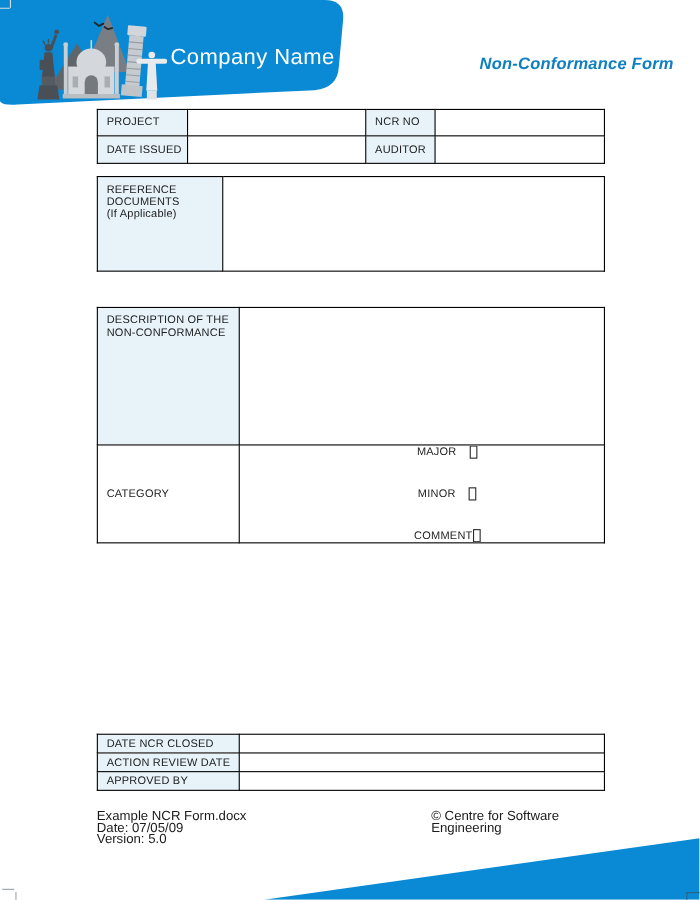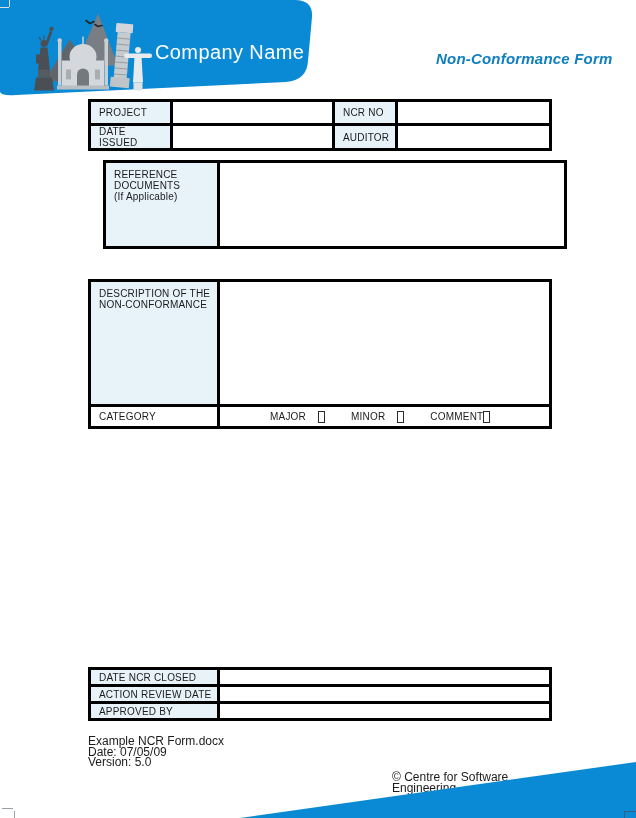--- a/index.html
+++ b/index.html
@@ -17,44 +17,44 @@
     color:#ffffff;font-size:20px;letter-spacing:.4px;white-space:nowrap;
   }
   .formtitle{
     position:absolute;left:388px;top:50px;width:170px;
     color:#0f7fc0;font-size:15px;font-weight:bold;font-style:italic;
     letter-spacing:.2px;white-space:nowrap;margin-left:48px;
   }
   
   .tbl{position:absolute;left:88px;border-collapse:collapse;table-layout:fixed;}
   .tbl td{
-    border:3px solid #000000;font-size:10px;line-height:11px;color:#1b1b1b;
+    border:1px solid #000000;font-size:10px;line-height:11px;color:#1b1b1b;
     padding:0 4px 0 8px;vertical-align:middle;overflow:hidden;
     letter-spacing:.2px;
   }
   td.lbl{background:#e7f2f9;}
   td.vtop{vertical-align:top;padding-top:6px;}
   .t1{top:99px;}
-  .t2{top:160px;margin-left:15px;}
+  .t2{top:160px;}
   .t3{top:279px;padding-left:36px;}
   .t4{top:667px;}
   .reflbl{display:block;width:78px;}
   .seclbl{display:block;width:112px;}
   
-  .cats{display:flex;align-items:center;margin-left:42px;gap:26px;}
+  .cats{display:flex;align-items:center;margin-left:42px;gap:26px;flex-direction:column;}
   .cat{display:flex;align-items:center;gap:12px;}
   .cat.tight{gap:0;}
   .box{
     display:inline-block;width:5px;height:10px;background:#ffffff;
     border:1px solid #2a2a2a;
   }
   
   .foot{position:absolute;font-size:12px;line-height:10.5px;color:#1b1b1b;}
   .foot-left{left:88px;top:736px;}
-  .foot-right{left:392px;top:772px;width:160px;}
+  .foot-right{left:392px;top:736px;width:160px;}
   
   .wedge{position:absolute;left:0;top:758px;width:636px;height:60px;}
   
   .mark{position:absolute;background:#9aa2a8;}
   .m-bl-h{left:2px;top:808px;width:11px;height:1px;}
   .m-bl-v{left:14px;top:811px;width:1px;height:7px;}
   .m-br-h{left:624px;top:811px;width:12px;height:1px;background:#35607f;}
   .m-br-v{left:624px;top:811px;width:1px;height:7px;background:#35607f;}
 </style>
 </head>

